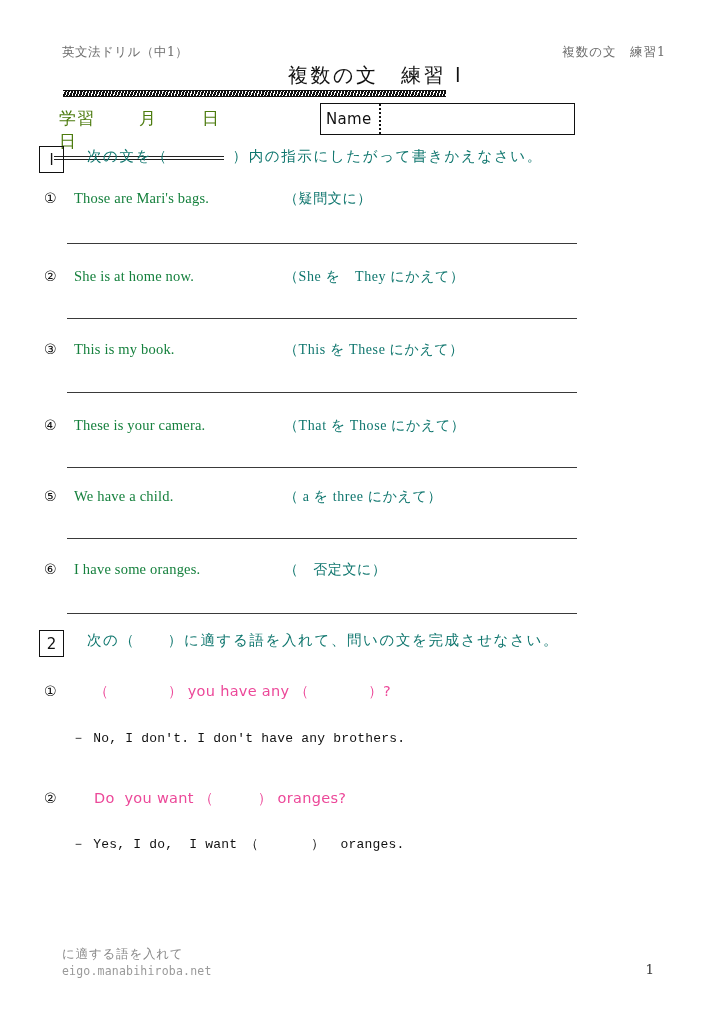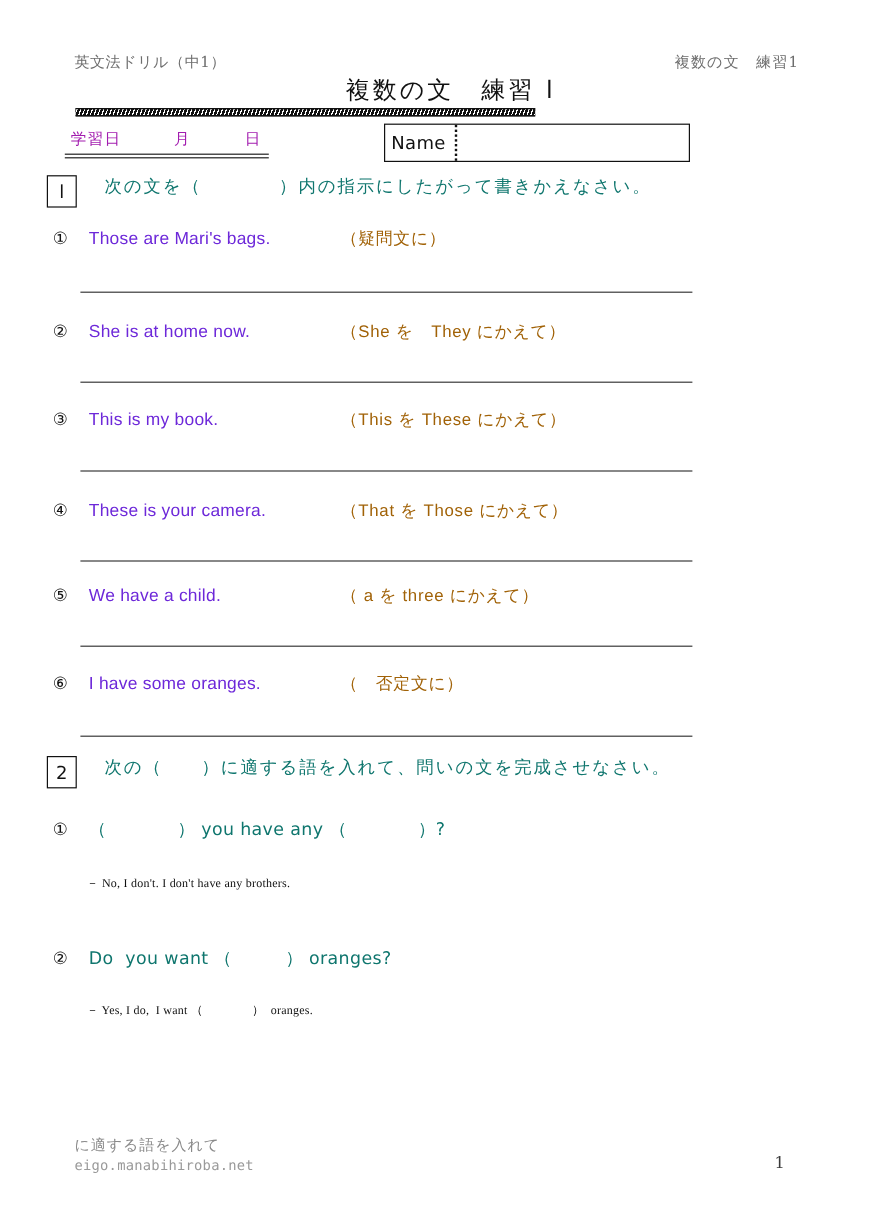--- a/index.html
+++ b/index.html
@@ -74,23 +74,23 @@
   
   .studydate {
     position: absolute;
     top: 107px;
     left: 54px;
     width: 170px;
   }
   .studydate-row {
     display: flex;
     font-family: "DejaVu Sans", sans-serif;
-    font-size: 13px;
+    font-size: 17px;
     letter-spacing: 1px;
-    color: #a21caf;
+    color: #4d7c0f;
     padding: 0 4px 3px 5px;
   }
   .sd-label { }
   .sd-month { margin-left: 44px; }
   .sd-day   { margin-left: 45px; }
   .studydate-rule {
     border-top: 1.2px solid #222;
     border-bottom: 1.2px solid #222;
     height: 2px;
   }
@@ -170,30 +170,30 @@
   .p-num {
     width: 30px;
     flex: none;
     font-family: "DejaVu Sans", sans-serif;
     font-size: 14px;
     color: #111;
   }
   .p-sentence {
     width: 210px;
     flex: none;
-    font-family: Liberation Sans, sans-serif;
+    font-family: Liberation Serif, serif;
     font-size: 14.5px;
-    color: #6d28d9;
+    color: #15803d;
     letter-spacing: 0.2px;
     white-space: pre;
   }
   .p-instruction {
-    font-family: Liberation Sans, sans-serif;
+    font-family: Liberation Serif, serif;
     font-size: 14px;
-    color: #a16207;
+    color: #0f766e;
     letter-spacing: 0.6px;
     white-space: pre;
   }
   .answer-line {
     position: absolute;
     left: 67px;
     width: 510px;
     border-top: 1.6px solid #3a3a3a;
     height: 0;
   }
@@ -211,29 +211,30 @@
   .qa-num {
     width: 30px;
     flex: none;
     font-family: "DejaVu Sans", sans-serif;
     font-size: 14px;
     color: #111;
   }
   .qa-text {
     font-family: "DejaVu Sans", sans-serif;
     font-size: 14.5px;
-    color: #0f766e;
+    color: #ec4899;
     letter-spacing: 0.3px;
     white-space: pre;
+    margin-left: 20px;
   }
   .qa-answer {
     position: absolute;
     left: 72px;
-    font-family: Liberation Serif, serif;
-    font-size: 10px;
+    font-family: Liberation Mono, monospace;
+    font-size: 13px;
     color: #111;
     letter-spacing: 0.2px;
     white-space: pre;
   }
 
   
   .footer-brand {
     position: absolute;
     left: 62px;
     top: 944px;

